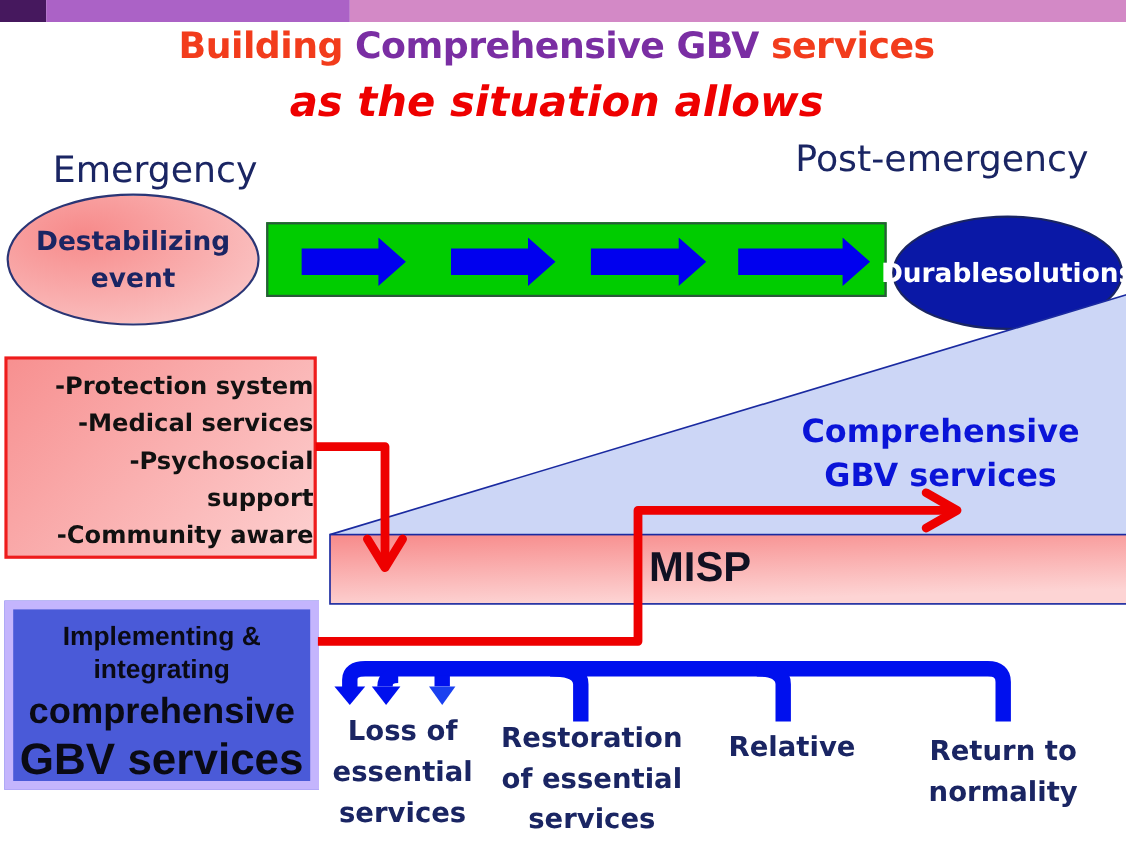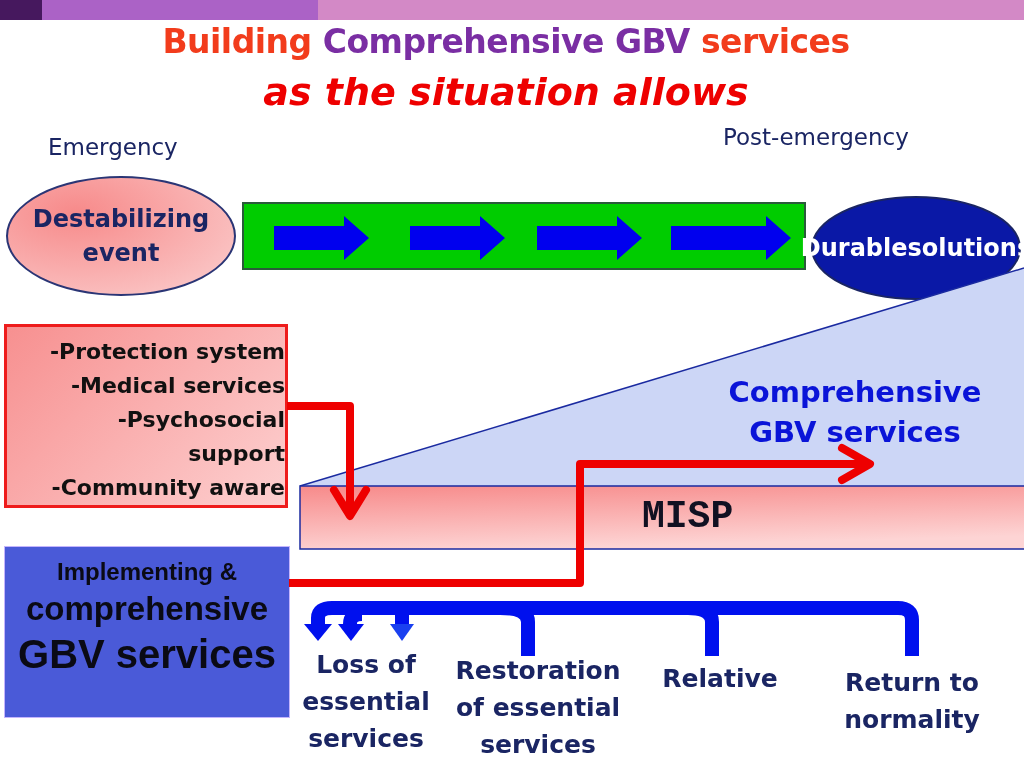--- a/index.html
+++ b/index.html
@@ -8,39 +8,39 @@
   .topbar .seg1 { position: absolute; left: 0; top: 0; width: 42px; height: 20px; background: #46185e; }
   .topbar .seg2 { position: absolute; left: 42px; top: 0; width: 276px; height: 20px; background: #ab62c6; }
   .topbar .seg3 { position: absolute; left: 318px; top: 0; width: 706px; height: 20px; background: #d389c6; }
 
   .title1 { position: absolute; top: 22px; left: 0; width: 1012px; text-align: center; font-size: 33px; font-weight: bold; letter-spacing: -0.5px; }
   .title1 .w1 { color: #f23c1c; }
   .title1 .w2 { color: #7a2ea3; margin-top: 42px; }
   .title1 .w3 { color: #f23c1c; }
   .title2 { position: absolute; top: 70px; left: 0; width: 1012px; text-align: center; font-size: 38px; font-weight: bold; font-style: italic; color: #ee0000; }
 
-  .phase { position: absolute; font-size: 23px; color: #1a2563; }
+  .phase { position: absolute; font-size: 33px; color: #1a2563; }
 
   .ellipse-red { position: absolute; left: 6px; top: 176px; width: 230px; height: 120px; border-radius: 50%; background: radial-gradient(ellipse at 30% 30%, #f78a8a, #fbd0d0); border: 2px solid #2a3575; box-sizing: border-box; display: flex; flex-direction: column; align-items: center; justify-content: center; color: #1a2563; font-weight: bold; font-size: 24px; line-height: 34px; text-align: center; }
 
   .greenbar { position: absolute; left: 242px; top: 202px; width: 564px; height: 68px; background: #00cc00; border: 2px solid #2a5a3a; box-sizing: border-box; }
   .barrow { position: absolute; top: 12px; }
 
   .ellipse-blue { position: absolute; left: 811px; top: 196px; width: 210px; height: 104px; border-radius: 50%; background: #0a18a6; border: 2px solid #1a2563; box-sizing: border-box; display: flex; flex-direction: row; align-items: center; justify-content: center; color: #ffffff; font-weight: bold; font-size: 24px; line-height: 36px; text-align: center; }
 
   .servicebox { position: absolute; left: 4px; top: 324px; width: 284px; height: 184px; background: linear-gradient(135deg, #f79090, #fdd0d0); border: 3px solid #ee1c1c; box-sizing: border-box; text-align: right; font-weight: bold; font-size: 22px; line-height: 34px; color: #111; padding-top: 8px; }
 
-  .implbox { position: absolute; left: 4px; top: 546px; width: 286px; height: 172px; background: #4a5ad8; border: 1px solid #c4b5fd; box-sizing: border-box; text-align: center; font-family: "Liberation Sans", sans-serif; font-weight: bold; color: #0a0a14; }
+  .implbox { position: absolute; left: 4px; top: 546px; width: 286px; height: 172px; background: #4a5ad8; border: 8px solid #c4b5fd; box-sizing: border-box; text-align: center; font-family: "Liberation Sans", sans-serif; font-weight: bold; color: #0a0a14; }
   .implbox .s { font-size: 24px; line-height: 30px; }
   .implbox .m { font-size: 33px; line-height: 44px; }
   .implbox .l { font-size: 40px; line-height: 46px; }
 
   .compr-label { position: absolute; left: 700px; top: 372px; width: 310px; text-align: center; color: #0a14d8; font-weight: bold; font-size: 29px; line-height: 40px; }
 
-  .misp-label { position: absolute; left: 642px; top: 495px; font-family: Liberation Mono, monospace; font-weight: bold; font-size: 38px; color: #111122; }
+  .misp-label { position: absolute; left: 590px; top: 495px; font-family: Liberation Sans, sans-serif; font-weight: bold; font-size: 38px; color: #111122; }
 
   .phase-label { position: absolute; text-align: center; color: #1a2563; font-weight: bold; font-size: 25px; line-height: 37px; }
 
   svg.overlay { position: absolute; left: 0; top: 0; }
 </style>
 </head>
 <body>
 
 <div class="topbar">
   <div class="seg1"></div>
@@ -105,20 +105,21 @@
 <div class="servicebox">
   <div>-Protection system</div>
   <div>-Medical services</div>
   <div>-Psychosocial</div>
   <div>support</div>
   <div>-Community aware</div>
 </div>
 
 <div class="implbox">
   <div class="s" style="margin-top:10px;">Implementing &amp;</div>
+  <div class="s">integrating</div>
   <div class="m">comprehensive</div>
   <div class="l">GBV services</div>
 </div>
 
 <svg class="overlay" width="1024" height="768" viewBox="0 0 1024 768">
 
   <polyline points="287,406 350,406 350,512" fill="none" stroke="#ee0000" stroke-width="8" stroke-linejoin="round"></polyline>
   <polyline points="334,490 350,516 366,490" fill="none" stroke="#ee0000" stroke-width="8" stroke-linecap="round" stroke-linejoin="round"></polyline>
 
   <polyline points="289,583 580,583 580,464 866,464" fill="none" stroke="#ee0000" stroke-width="8" stroke-linejoin="round"></polyline>

